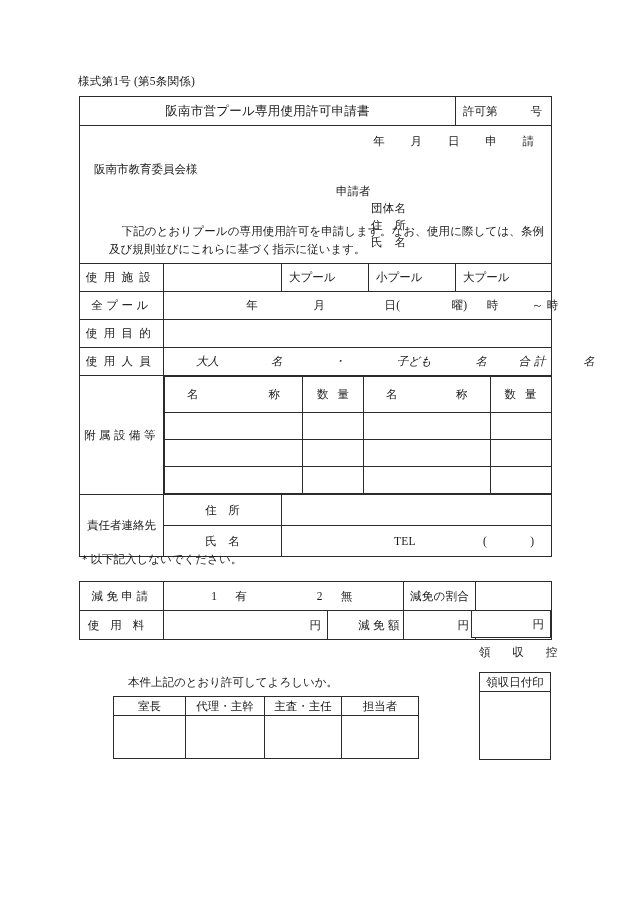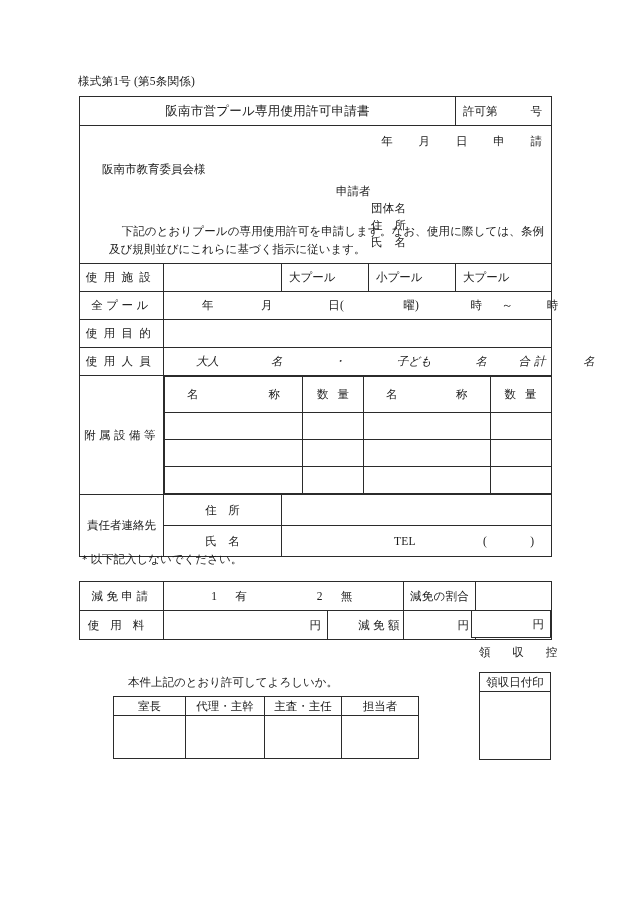--- a/index.html
+++ b/index.html
@@ -68,28 +68,28 @@
     padding-right: 9px;
   }
 
   .applicant-cell {
     height: 137px;
     vertical-align: top;
     padding: 0 !important;
   }
   .app-date {
     position: absolute;
-    right: 2px; top: 8px;
+    right: 10px; top: 8px;
     font-size: 11.5px;
     letter-spacing: 0.62em;
     font-family: Liberation Mono, monospace;
   }
   .app-to {
     position: absolute;
-    left: 22px; top: 36px;
+    left: 14px; top: 36px;
     font-size: 11.5px;
   }
   .app-label {
     position: absolute;
     left: 256px; top: 58px;
     font-size: 11.5px;
   }
   .app-fields {
     position: absolute;
     left: 291px; top: 74px;
@@ -126,20 +126,21 @@
 
   .date-row-cell {
     height: 27px;
     font-size: 11.5px;
     padding-left: 0 !important;
   }
   .date-inner {
     display: block;
     padding-left: 38px;
     letter-spacing: 0.02em;
+    text-align: right;
   }
   .date-inner i { font-style: normal; display: inline-block; }
 
   .people-inner {
     display: block;
     padding-left: 32px;
     font-size: 11.5px;
   }
 
   

